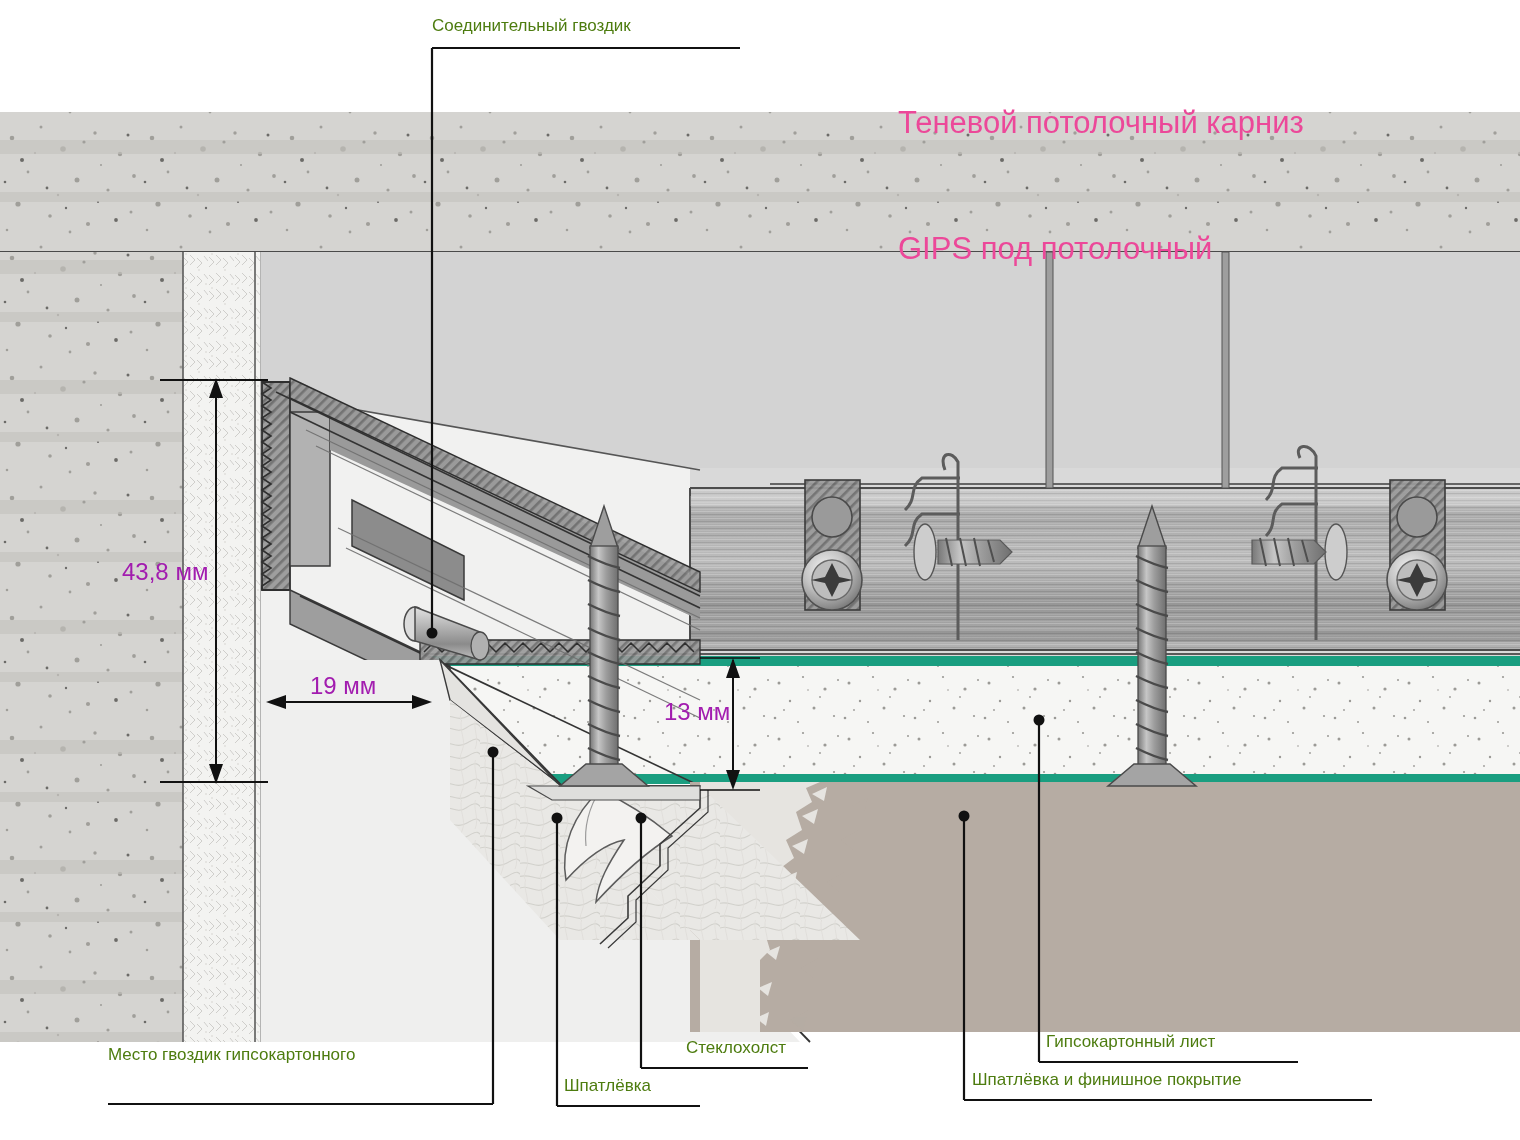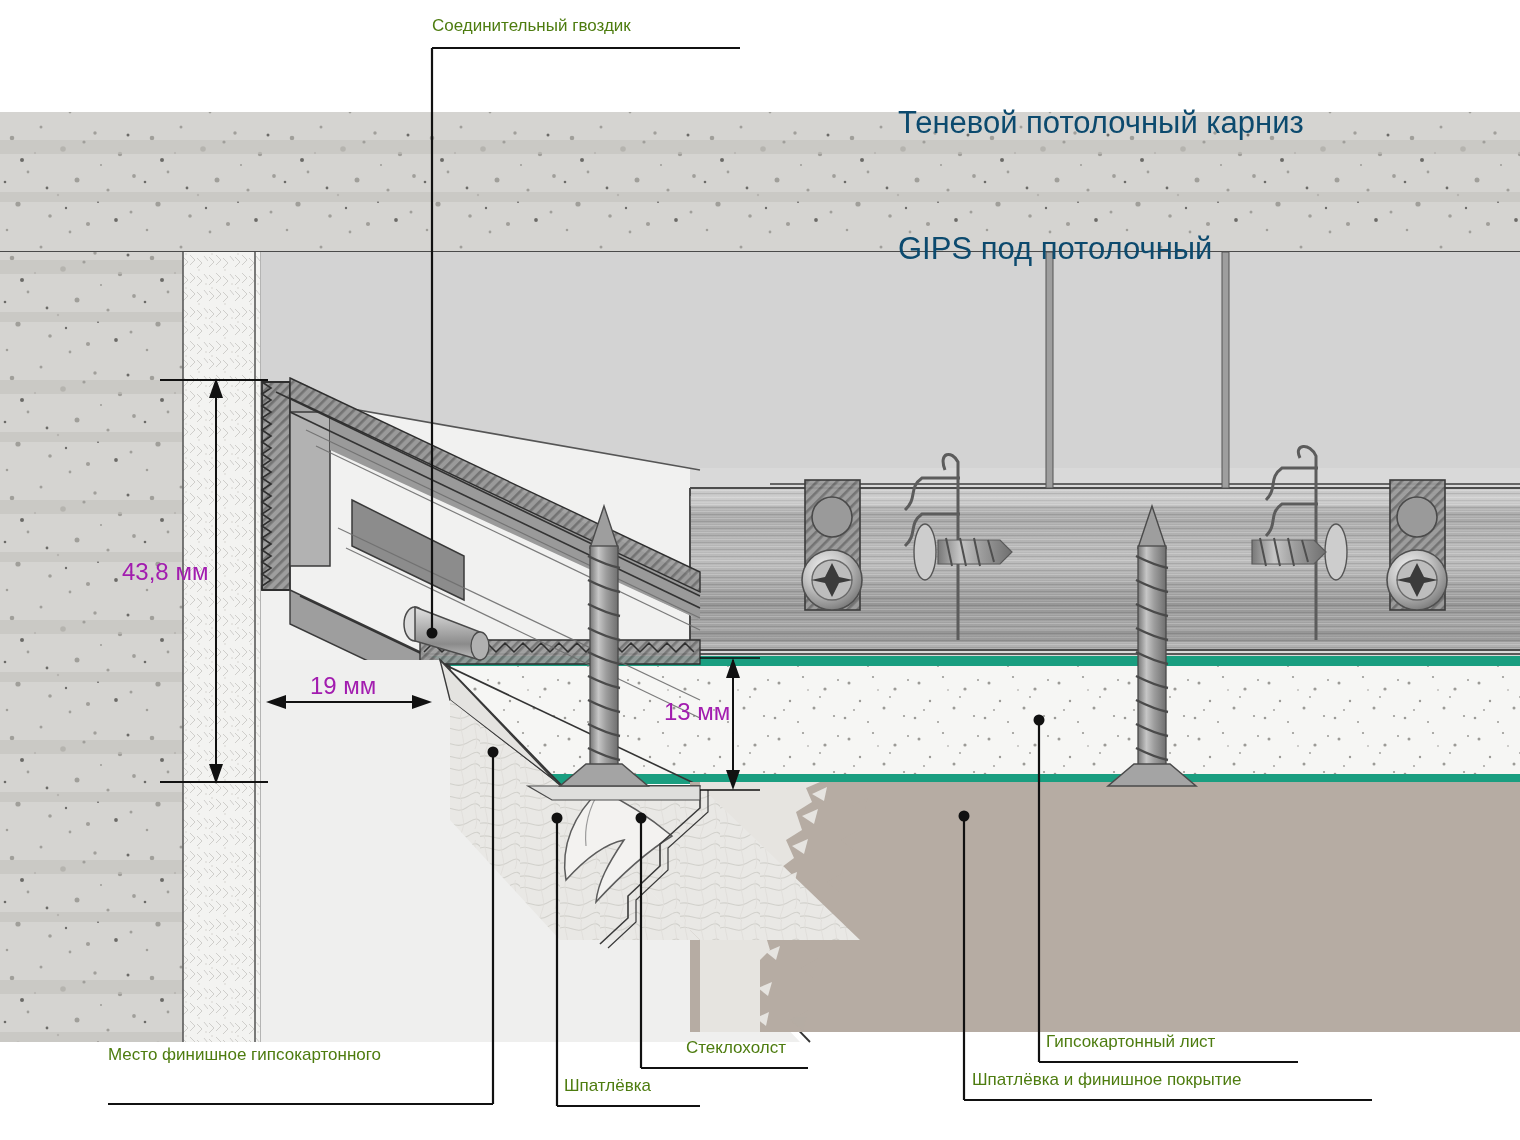--- a/index.html
+++ b/index.html
@@ -1,19 +1,19 @@
 <!DOCTYPE html>
 <html><head>
 <meta charset="utf-8">
 <style>
   html,body{margin:0;padding:0;background:#fff;}
   body{font-family:"Liberation Sans","DejaVu Sans",sans-serif;}
   #stage{position:relative;width:1520px;height:1140px;background:#fff;overflow:hidden;}
   #svgroot{position:absolute;left:0;top:0;width:1520px;height:1140px;}
-  .ttl{position:absolute;font-size:30px;line-height:40px;color:#0c4a6e;font-weight:400;white-space:pre;}
+  .ttl{position:absolute;font-size:30px;line-height:40px;color:#ec4899;font-weight:400;white-space:pre;}
   #title{left:898px;top:18px;font-size:31px;line-height:42px;}
   .lbl{position:absolute;font-size:17px;color:#4d7c0f;white-space:nowrap;}
   .dim{position:absolute;font-size:24px;color:#a21caf;white-space:nowrap;}
 </style>
 </head>
 <body>
 
 <div id="stage">
 
 <svg id="svgroot" viewBox="0 0 1520 1140">
@@ -469,21 +469,21 @@
 </svg>
 
 <div id="title" class="ttl">
   <div>Теневой потолочный карниз</div>
   <div>GIPS под потолочный</div>
 </div>
 
 <div class="lbl" style="left:432px;top:16px;">Соединительный гвоздик</div>
 
 <div class="lbl" style="left:108px;top:1040px;line-height:29px;">
-  <div>Место финишное гипсокартонного</div>
+  <div>Место гвоздик гипсокартонного</div>
 </div>
 
 <div class="lbl" style="left:564px;top:1076px;">Шпатлёвка</div>
 <div class="lbl" style="left:648px;top:1038px;margin-left:38px;">Стеклохолст</div>
 <div class="lbl" style="left:1046px;top:1032px;">Гипсокартонный лист</div>
 <div class="lbl" style="left:972px;top:1070px;">Шпатлёвка и финишное покрытие</div>
 
 <div class="dim" style="left:122px;top:558px;">43,8 мм</div>
 <div class="dim" style="left:310px;top:672px;">19 мм</div>
 <div class="dim" style="left:664px;top:698px;">13 мм</div>

